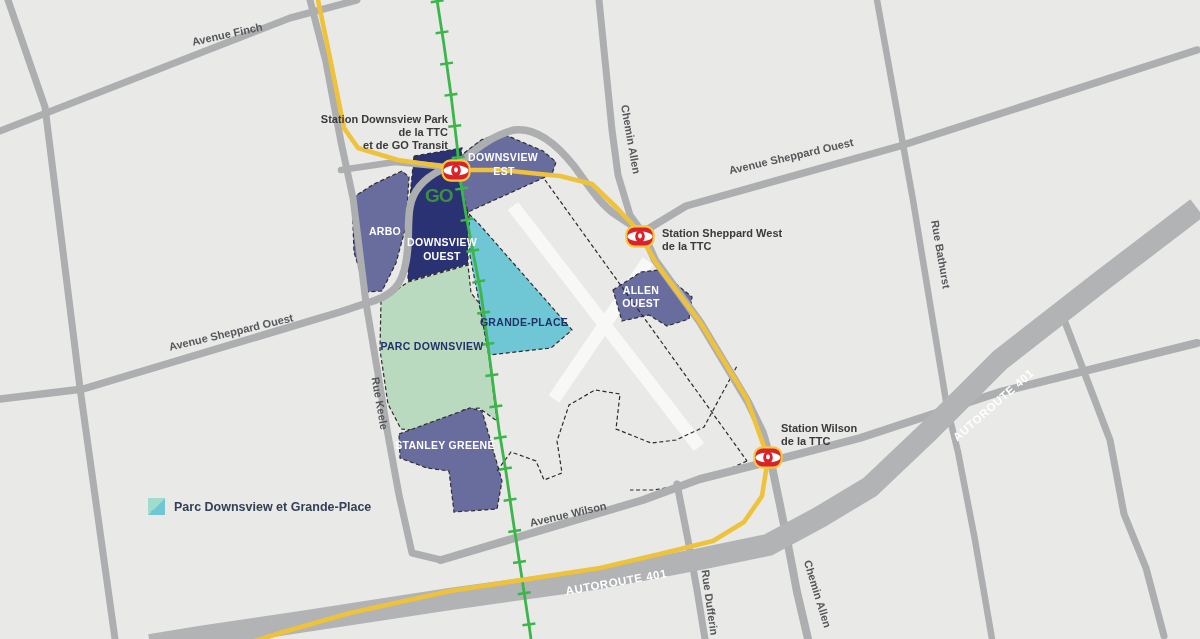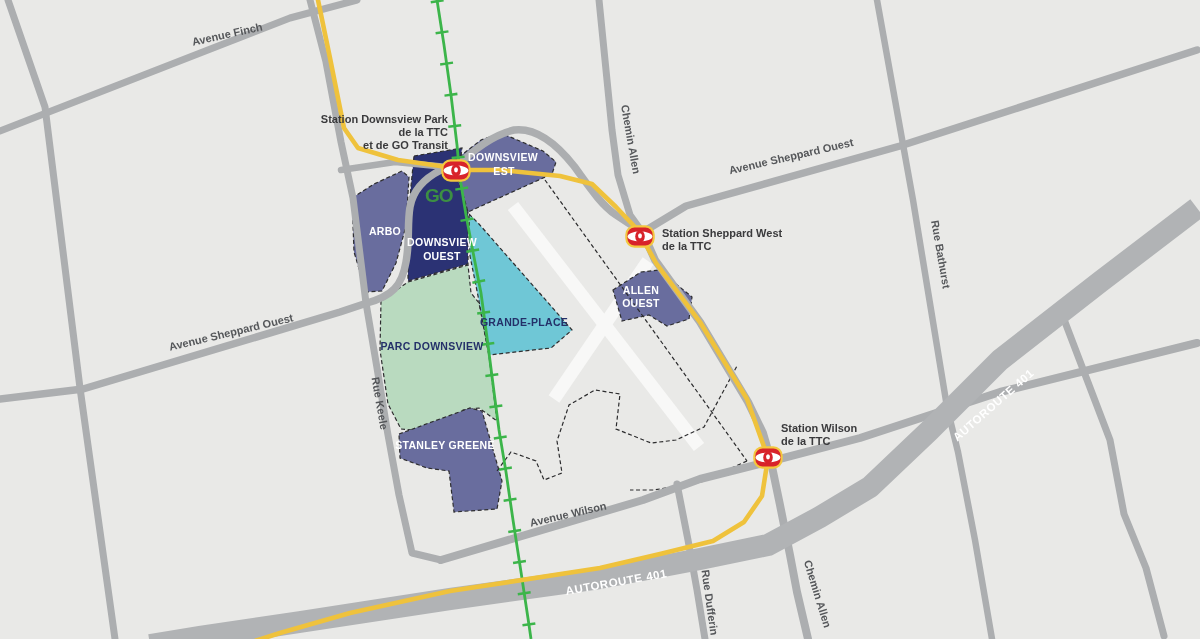--- a/index.html
+++ b/index.html
@@ -136,14 +136,18 @@
       <text class="area-lbl" text-anchor="middle" x="504" y="175">EST</text>
       <text class="area-lbl" text-anchor="middle" x="641" y="294">ALLEN</text>
       <text class="area-lbl" text-anchor="middle" x="641" y="307">OUEST</text>
       <text class="area-lbl-navy" text-anchor="middle" x="432" y="350">PARC DOWNSVIEW</text>
       <text class="area-lbl-navy" text-anchor="middle" x="524" y="326">GRANDE-PLACE</text>
       <text class="area-lbl" text-anchor="middle" x="445" y="449">STANLEY GREENE</text>
     </g>
   </svg>
 
   <div id="legend">
+    <div class="lg-row">
+      <span class="lg-sq lg-sq1"></span>
+      <span class="lg-txt">Parc Downsview et Grande-Place</span>
+    </div>
   </div>
 </div>
 
 </body></html>

